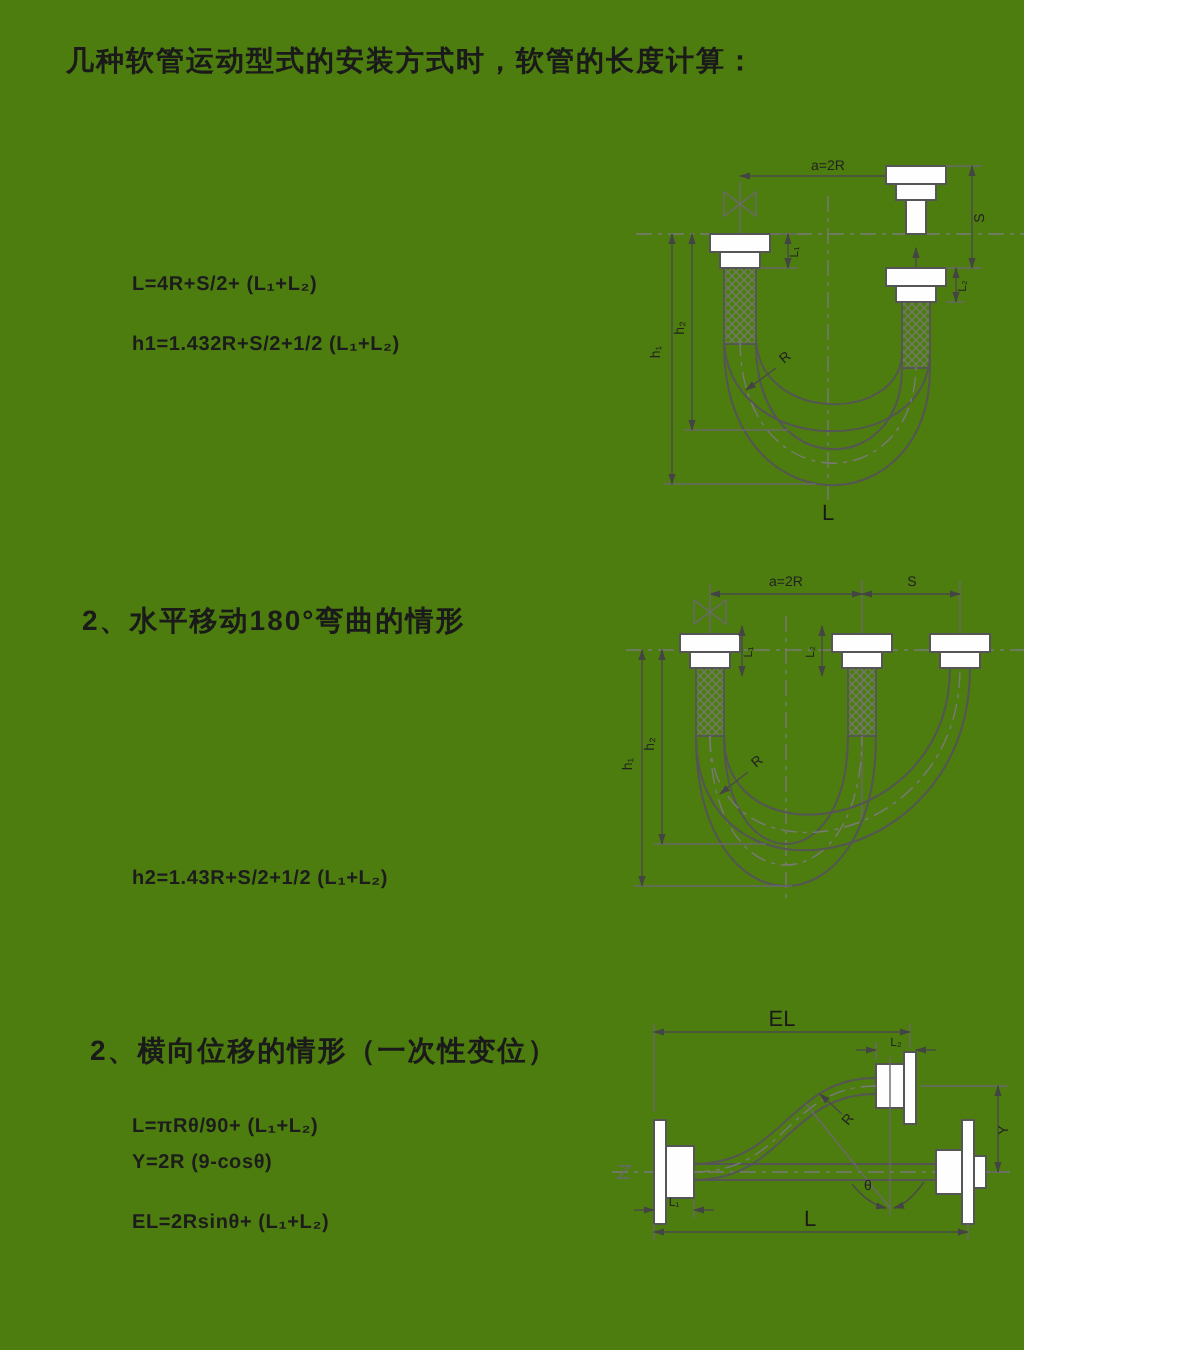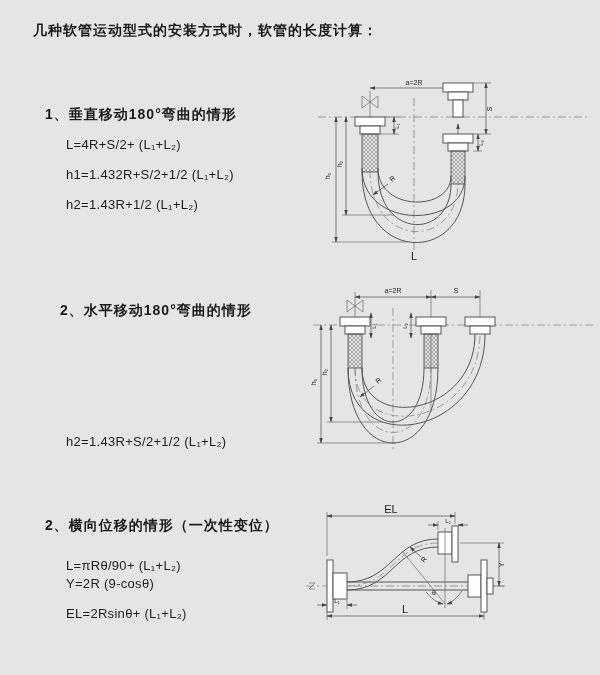--- a/index.html
+++ b/index.html
@@ -1,20 +1,20 @@
 <!DOCTYPE html>
 <html><head>
 <meta charset="utf-8">
 <style>
   html,body{margin:0;padding:0;}
   body{width:600px;height:675px;background:#ffffff;font-family:"Liberation Sans",sans-serif;color:#1a1a1a;}
-  .page{position:relative;width:600px;height:675px;background:#e5e5e5;overflow:hidden;}
+  .page{position:relative;width:512px;height:675px;background:#4d7c0f;overflow:hidden;}
   .page-title{position:absolute;left:33px;top:22px;font-size:14px;font-weight:bold;letter-spacing:1px;}
   .sec-heading{position:absolute;font-size:14px;font-weight:600;letter-spacing:1px;}
-  .formula{position:absolute;left:66px;font-size:13px;font-weight:400;letter-spacing:.3px;color:#1c1c1c;}
+  .formula{position:absolute;left:66px;font-size:10px;font-weight:700;letter-spacing:.3px;color:#1c1c1c;}
   .diagram{position:absolute;}
   
   .ln{stroke:#555;stroke-width:1;fill:none;}
   .thin{stroke:#6a6a6a;stroke-width:.7;fill:none;}
   .cl{stroke:#7a7a7a;stroke-width:.7;fill:none;stroke-dasharray:8 3 2 3;}
   .dim{stroke:#4a4a4a;stroke-width:.7;fill:none;}
   .fit{fill:#fefefe;stroke:#555;stroke-width:1;}
   .braid{fill:url(#xh);stroke:#555;stroke-width:.9;}
   text.dl{font-size:7px;fill:#222;font-family:"Liberation Sans",sans-serif;}
   text.tiny{font-size:6px;fill:#222;font-family:"Liberation Sans",sans-serif;}
@@ -31,24 +31,22 @@
         <path d="M0,0 L4,4 M4,0 L0,4" stroke="#787878" stroke-width="0.6"></path>
       </pattern>
       <marker id="arr" viewBox="0 0 10 10" refX="9" refY="5" markerWidth="8" markerHeight="8" orient="auto-start-reverse">
         <path d="M0,1.8 L10,5 L0,8.2 Z" fill="#444"></path>
       </marker>
     </defs>
   </svg>
 
   <div class="page-title">几种软管运动型式的安装方式时，软管的长度计算：</div>
 
-  <div class="sec-heading" style="left:45px;top:106px;">1、垂直移动180°弯曲的情形</div>
   <div class="formula" style="top:137px;">L=4R+S/2+ (L₁+L₂)</div>
   <div class="formula" style="top:167px;">h1=1.432R+S/2+1/2 (L₁+L₂)</div>
-  <div class="formula" style="top:197px;">h2=1.43R+1/2 (L₁+L₂)</div>
 
   <svg class="diagram" style="left:312px;top:72px;" width="285" height="190" viewBox="0 0 285 190">
 
     <line class="cl" x1="102" y1="26" x2="102" y2="178"></line>
     <line class="cl" x1="6" y1="45" x2="278" y2="45"></line>
 
     <g>
       <line class="dim" x1="58" y1="16" x2="146" y2="16" marker-start="url(#arr)" marker-end="url(#arr)"></line>
       <text class="dl" x="102" y="13" text-anchor="middle">a=2R</text>
     </g>
@@ -118,21 +116,21 @@
     </g>
 
     <g>
       <line class="dim" x1="76" y1="112" x2="61" y2="123" marker-end="url(#arr)"></line>
       <text class="dl" x="80" y="110" transform="rotate(-40 80 110)">R</text>
     </g>
 
     <text class="big" x="102" y="188" text-anchor="middle">L</text>
   </svg>
 
-  <div class="sec-heading" style="left:60px;top:302px;text-align:center;">2、水平移动180°弯曲的情形</div>
+  <div class="sec-heading" style="left:41px;top:302px;text-align:center;">2、水平移动180°弯曲的情形</div>
   <div class="formula" style="top:391px;margin-top:43px;">h2=1.43R+S/2+1/2 (L₁+L₂)</div>
 
   <svg class="diagram" style="left:308px;top:280px;" width="290" height="180" viewBox="0 0 290 180">
 
     <line class="cl" x1="5" y1="45" x2="285" y2="45"></line>
     <line class="cl" x1="85" y1="28" x2="85" y2="172"></line>
     <line class="thin" x1="123" y1="10" x2="123" y2="132"></line>
     <line class="thin" x1="172" y1="10" x2="172" y2="40"></line>
 
     <g>

